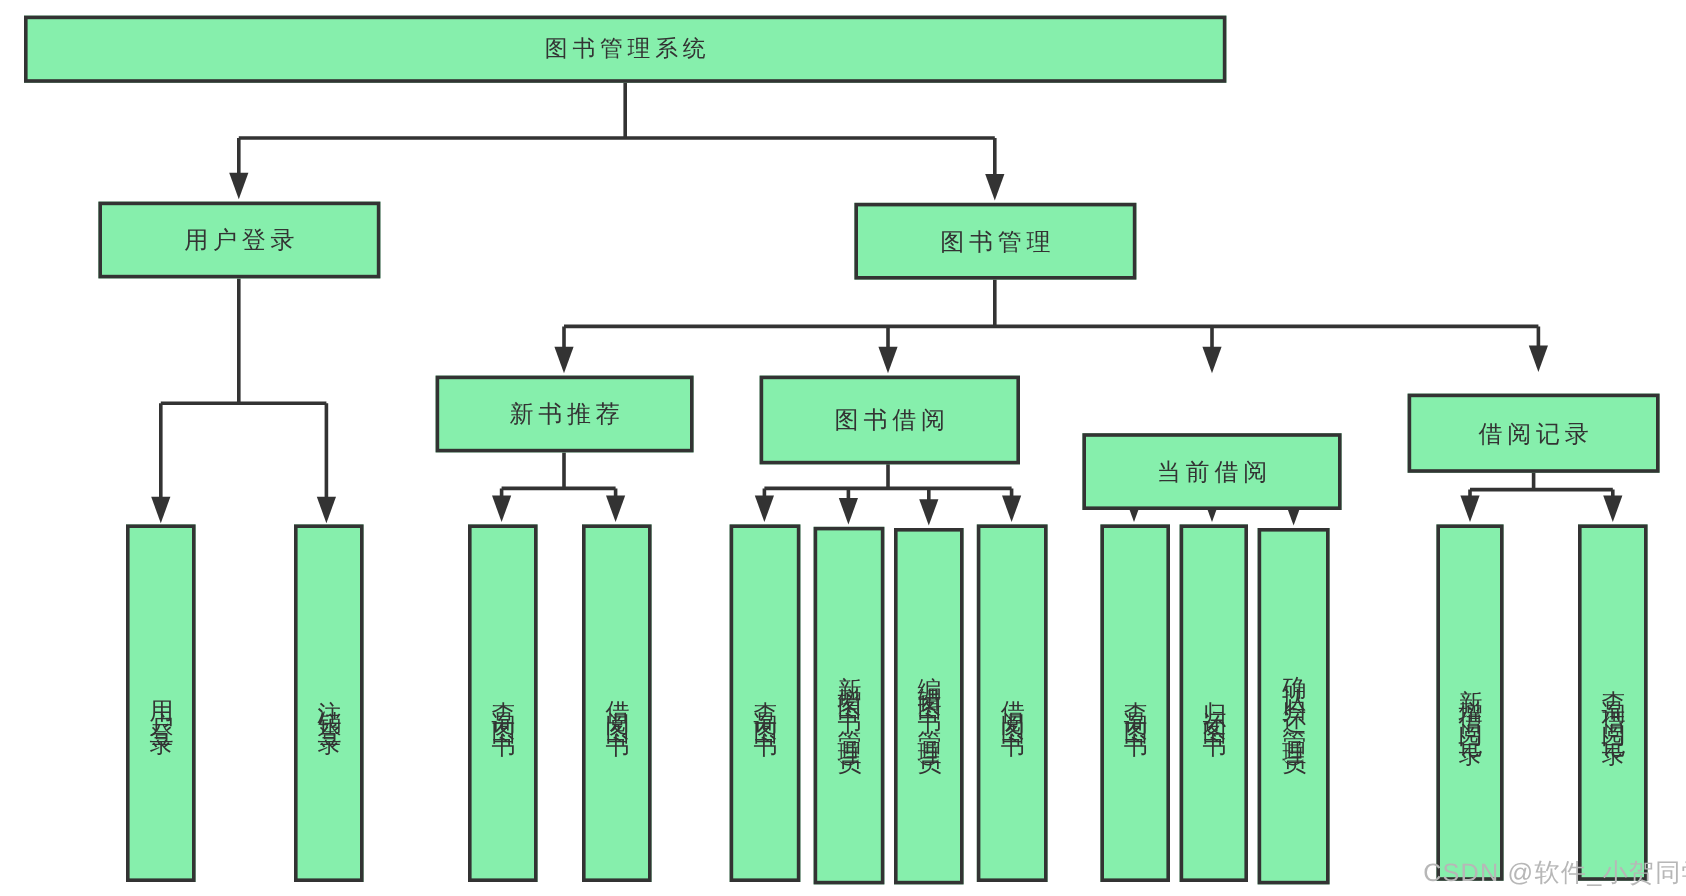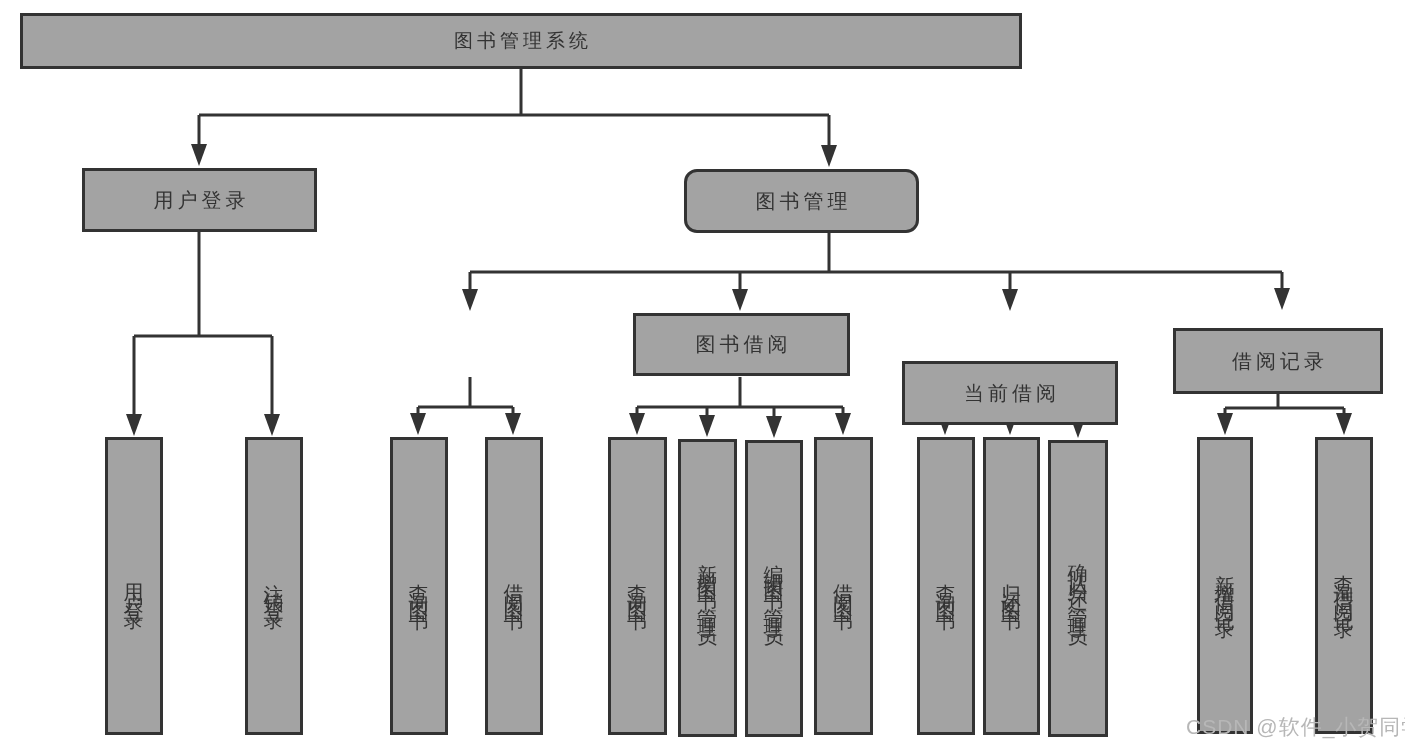--- a/index.html
+++ b/index.html
@@ -27,21 +27,21 @@
     fill: none;
   }
   #wires polygon {
     fill: #333333;
     stroke: none;
   }
   .box {
     position: absolute;
     box-sizing: border-box;
     border: 3px solid #333333;
-    background: #a3a3a3;
+    background: #86efac;
     color: #333333;
     display: flex;
     align-items: center;
     justify-content: center;
     text-align: center;
   }
   .h-box {
     font-size: 20px;
     letter-spacing: 4px;
     text-indent: 4px; 
@@ -111,23 +111,24 @@
     <g>
       <path d="M1278,378 V408 M1225,408 H1344 M1225,408 V416 M1344,408 V416"></path>
       <polygon points="1217,413 1233,413 1225,435"></polygon>
       <polygon points="1336,413 1352,413 1344,435"></polygon>
     </g>
   </svg>
 
   <div class="box h-box root-box" style="left:20px; top:13px; width:1002px; height:56px;">图书管理系统</div>
 
   <div class="box h-box" style="left:82px; top:168px; width:235px; height:64px;">用户登录</div>
-  <div class="box h-box" style="left:684px; top:169px; width:235px; height:64px;border-radius:13px;">图书管理</div>
+  <div class="box h-box" style="left:712px; top:169px; width:235px; height:64px;">图书管理</div>
 
-  <div class="box h-box" style="left:633px; top:313px; width:217px; height:63px;">图书借阅</div>
+  <div class="box h-box" style="left:363px; top:313px; width:215px; height:64px;">新书推荐</div>
+  <div class="box h-box" style="left:633px; top:313px; width:217px; height:74px;">图书借阅</div>
   <div class="box h-box" style="left:902px; top:313px; width:216px; height:64px;margin-top:48px;">当前借阅</div>
   <div class="box h-box" style="left:1173px; top:312px; width:210px; height:66px;margin-top:16px;">借阅记录</div>
 
   <div class="box v-box" style="left:105px; top:437px; width:58px; height:298px;">用户登录</div>
   <div class="box v-box" style="left:245px; top:437px; width:58px; height:298px;">注销登录</div>
 
   <div class="box v-box" style="left:390px; top:437px; width:58px; height:298px;">查询图书</div>
   <div class="box v-box" style="left:485px; top:437px; width:58px; height:298px;">借阅图书</div>
 
   <div class="box v-box" style="left:608px; top:437px; width:59px; height:298px;">查询图书</div>

